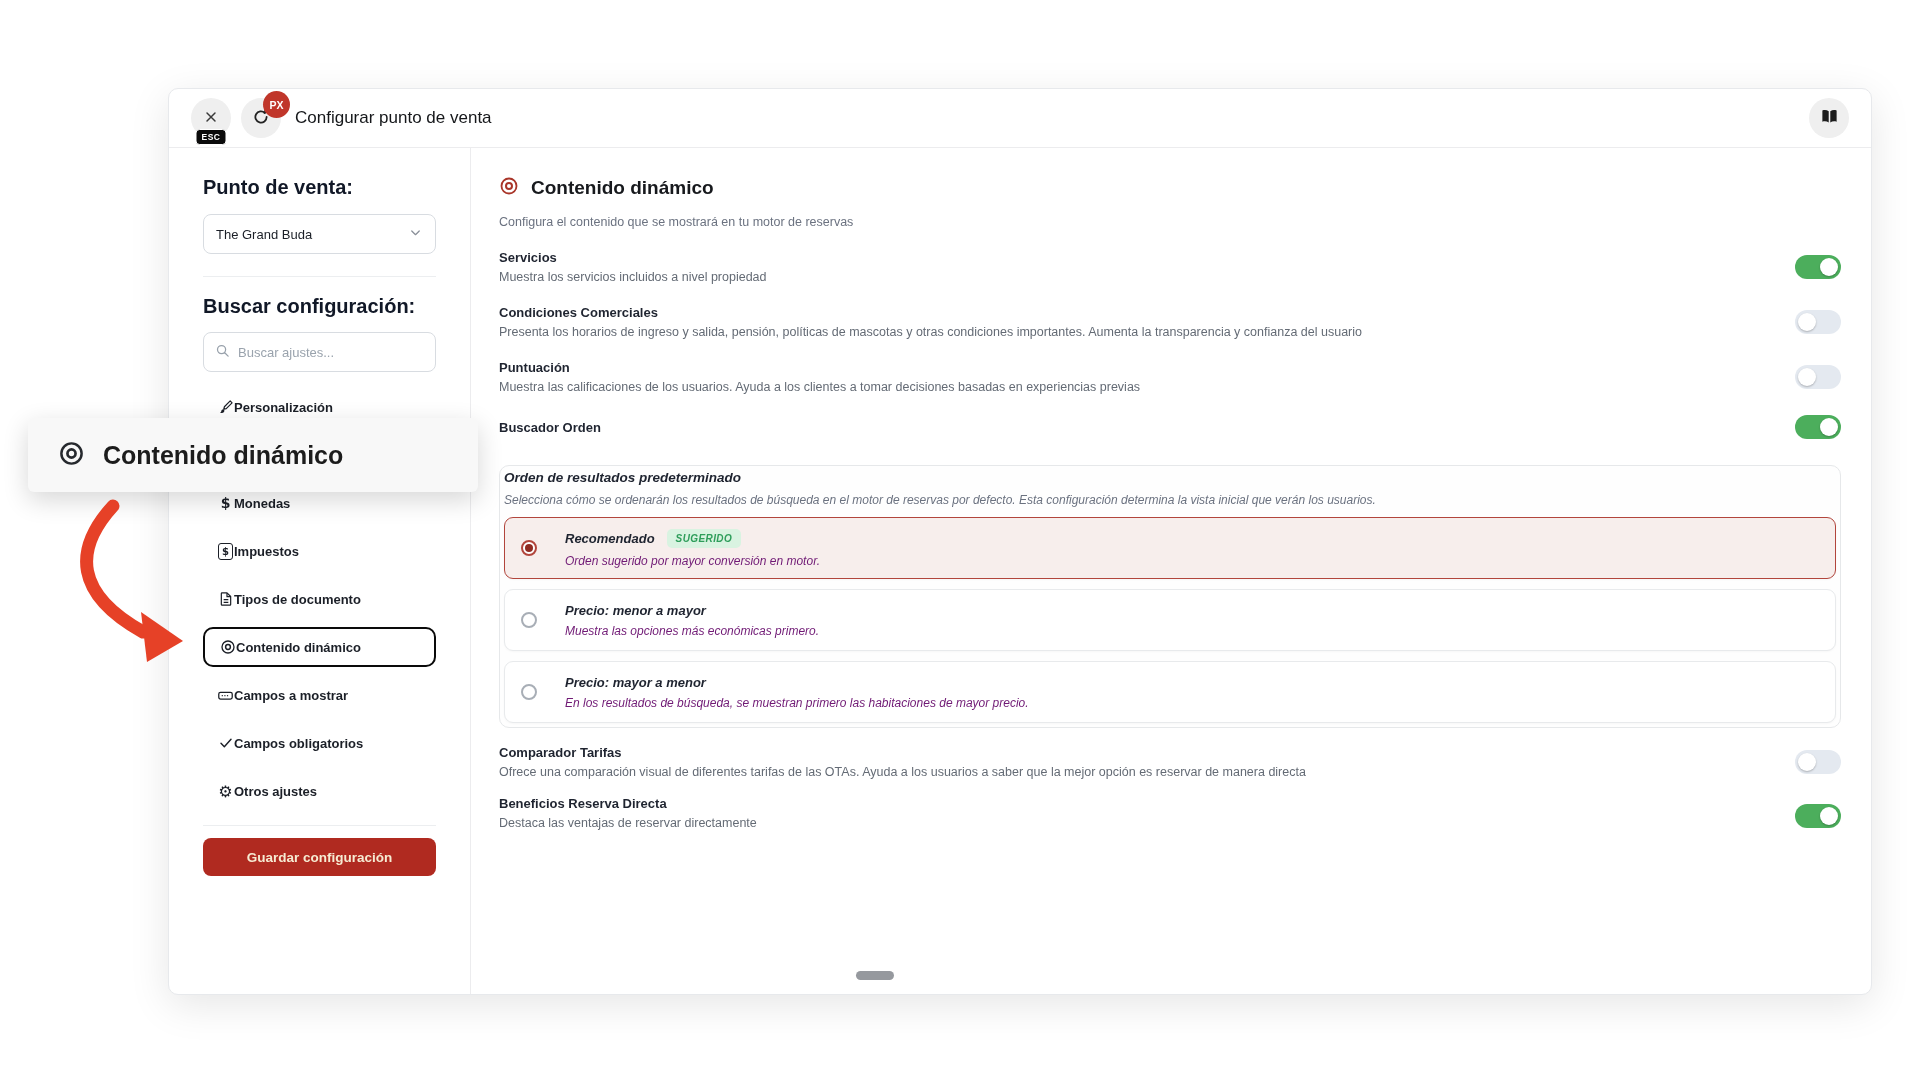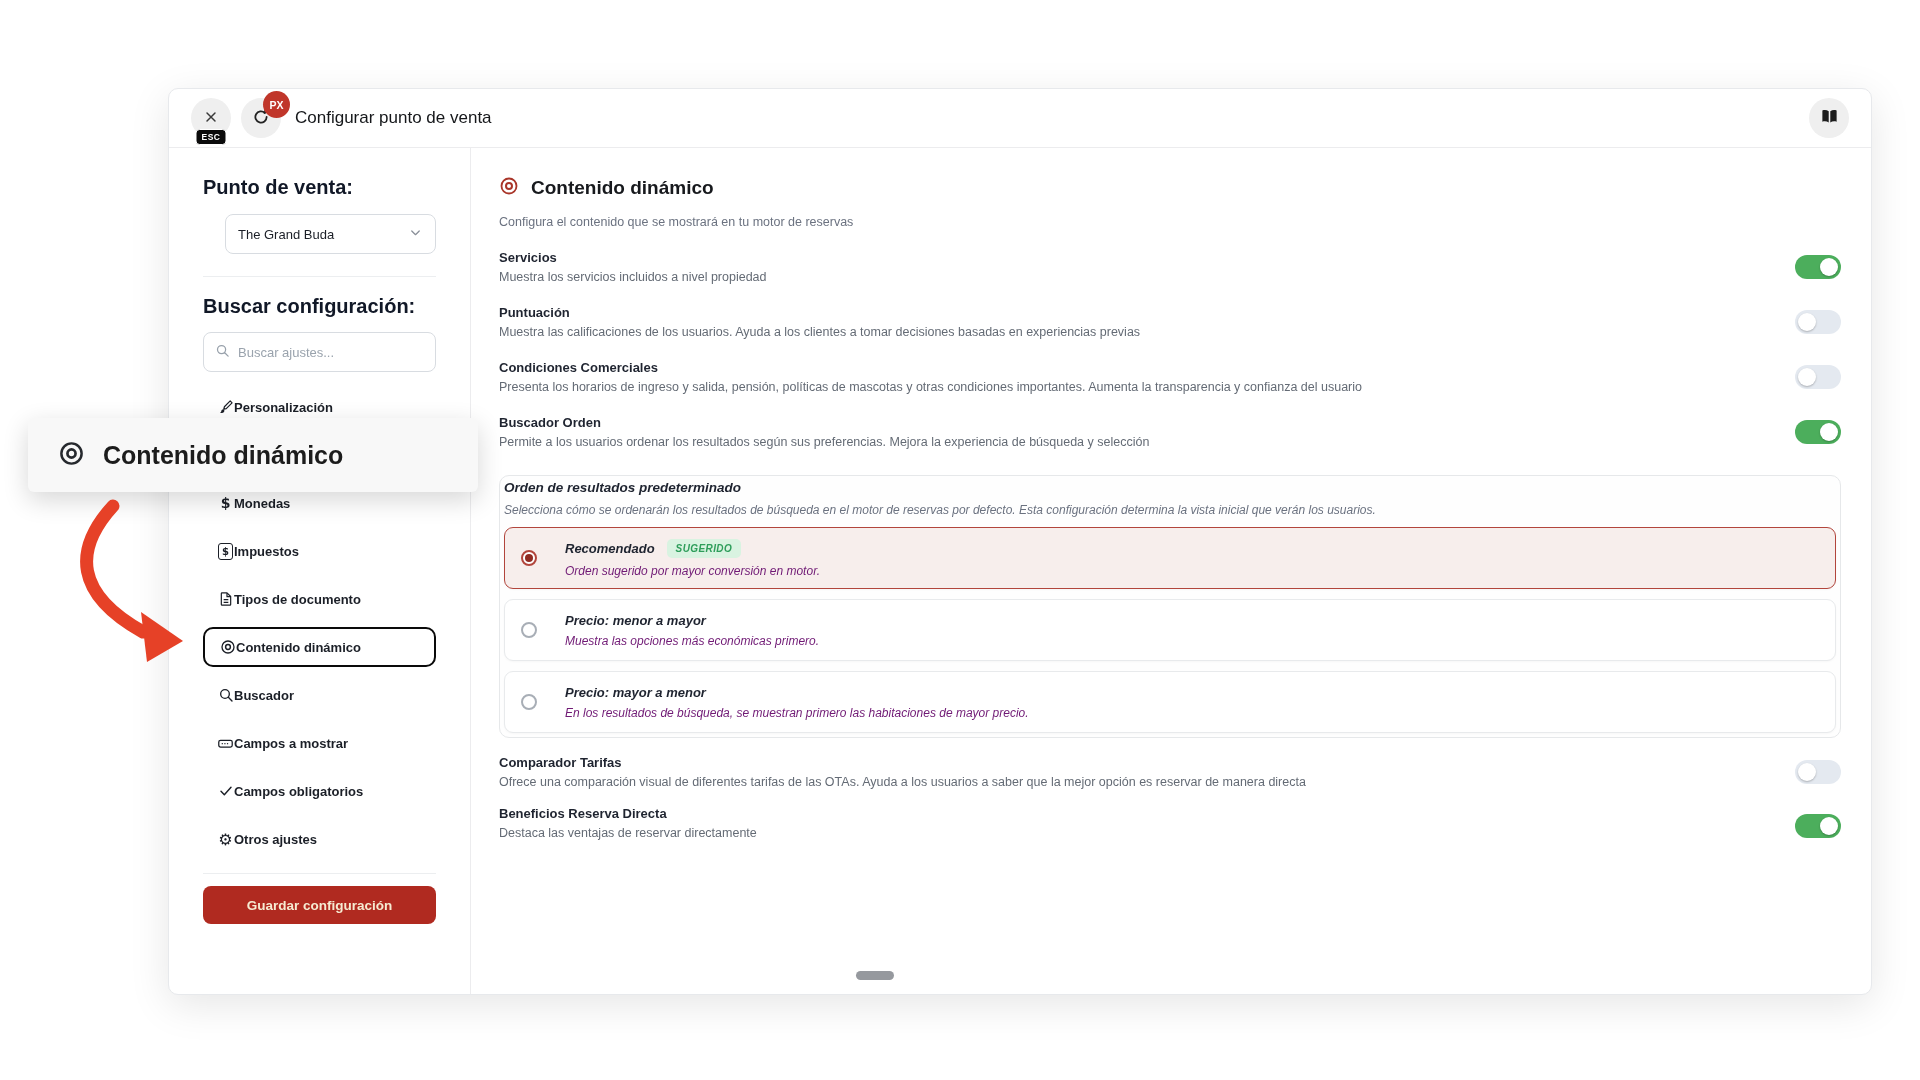--- a/index.html
+++ b/index.html
@@ -27,21 +27,21 @@
   .header-spacer { flex:1; }
 
   .modal-body { display:flex; height:848px; }
 
   
   .sidebar { width:302px; min-width:302px; border-right:1px solid #ececee;
     padding:28px 34px 0 34px; }
   .sb-label { font-size:20px; font-weight:700; color:#111827; }
   .select { margin-top:15px; height:40px; border:1px solid #d8dce1; border-radius:8px;
     display:flex; align-items:center; padding:4px 12px; font-size:13px; cursor:pointer;
-    justify-content:space-between; background:#fff;margin-left:22px; }
+    justify-content:space-between; background:#fff; }
   .sb-divider { border:none; border-top:1px solid #eceef0; margin:22px 0 18px 0; }
   .search-box { margin-top:14px; height:40px; border:1px solid #d8dce1; border-radius:8px;
     display:flex; align-items:center; padding:0 11px; gap:8px; color:#98a1ab; }
   .search-box input { border:none; outline:none; flex:1; font-size:13px; color:#333;
     font-family:inherit; background:transparent; }
   .search-box input::placeholder { color:#9aa3ad; }
   .sb-nav { margin-top:15px; }
   .nav-item { height:40px; margin-bottom:8px; display:flex; align-items:center; 
     padding:0 14px; border-radius:10px; cursor:pointer; font-size:13px; font-weight:600; }
   .nav-item.active { border:2px solid #0a0a0a; }
@@ -207,29 +207,20 @@
         <div class="nav-item active">
           <span class="nav-icon">
             <svg width="16" height="16" viewBox="0 0 24 24">
                 <circle cx="12" cy="12" r="9" fill="none" stroke="currentColor" stroke-width="2"></circle>
                 <circle cx="12" cy="12" r="3.6" fill="none" stroke="currentColor" stroke-width="2.2"></circle>
               </svg>
           </span>
           <span>Contenido dinámico</span>
         </div>
 
-        <div class="nav-item">
-          <span class="nav-icon">
-            <svg width="16" height="16" viewBox="0 0 24 24">
-                <circle cx="10.5" cy="10.5" r="6.5" fill="none" stroke="currentColor" stroke-width="2"></circle>
-                <path d="M15.5 15.5L21 21" stroke="currentColor" stroke-width="2" stroke-linecap="round"></path>
-              </svg>
-          </span>
-          <span>Buscador</span>
-        </div>
 
         <div class="nav-item">
           <span class="nav-icon">
             <svg width="17" height="17" viewBox="0 0 24 24">
                 <rect x="2.5" y="7.5" width="19" height="9.5" rx="2.5" fill="none" stroke="currentColor" stroke-width="1.8"></rect>
                 <circle cx="7.5" cy="12.2" r="1" fill="currentColor"></circle>
                 <circle cx="11.2" cy="12.2" r="1" fill="currentColor"></circle>
                 <circle cx="14.9" cy="12.2" r="1" fill="currentColor"></circle>
               </svg>
           </span>
@@ -272,42 +263,41 @@
           <div class="trow-label">Servicios</div>
           <div class="trow-desc">Muestra los servicios incluidos a nivel propiedad</div>
         </div>
         <div class="toggle on">
             <div class="knob"></div>
           </div>
       </div>
 
       <div class="trow">
         <div class="trow-text">
+          <div class="trow-label">Condiciones Comerciales</div>
+          <div class="trow-desc">Presenta los horarios de ingreso y salida, pensión, políticas de mascotas y otras condiciones importantes. Aumenta la transparencia y confianza del usuario</div>
+        </div>
+        <div class="toggle off">
+            <div class="knob"></div>
+          </div>
+      </div>
+
+      <div class="trow">
+        <div class="trow-text">
           <div class="trow-label">Puntuación</div>
           <div class="trow-desc">Muestra las calificaciones de los usuarios. Ayuda a los clientes a tomar decisiones basadas en experiencias previas</div>
         </div>
         <div class="toggle off">
             <div class="knob"></div>
           </div>
       </div>
 
       <div class="trow">
         <div class="trow-text">
-          <div class="trow-label">Condiciones Comerciales</div>
-          <div class="trow-desc">Presenta los horarios de ingreso y salida, pensión, políticas de mascotas y otras condiciones importantes. Aumenta la transparencia y confianza del usuario</div>
-        </div>
-        <div class="toggle off">
-            <div class="knob"></div>
-          </div>
-      </div>
-
-      <div class="trow">
-        <div class="trow-text">
           <div class="trow-label">Buscador Orden</div>
-          <div class="trow-desc">Permite a los usuarios ordenar los resultados según sus preferencias. Mejora la experiencia de búsqueda y selección</div>
         </div>
         <div class="toggle on">
             <div class="knob"></div>
           </div>
       </div>
 
       <section class="order-box">
         <div class="order-title">Orden de resultados predeterminado</div>
         <div class="order-desc">Selecciona cómo se ordenarán los resultados de búsqueda en el motor de reservas por defecto. Esta configuración determina la vista inicial que verán los usuarios.</div>
 

